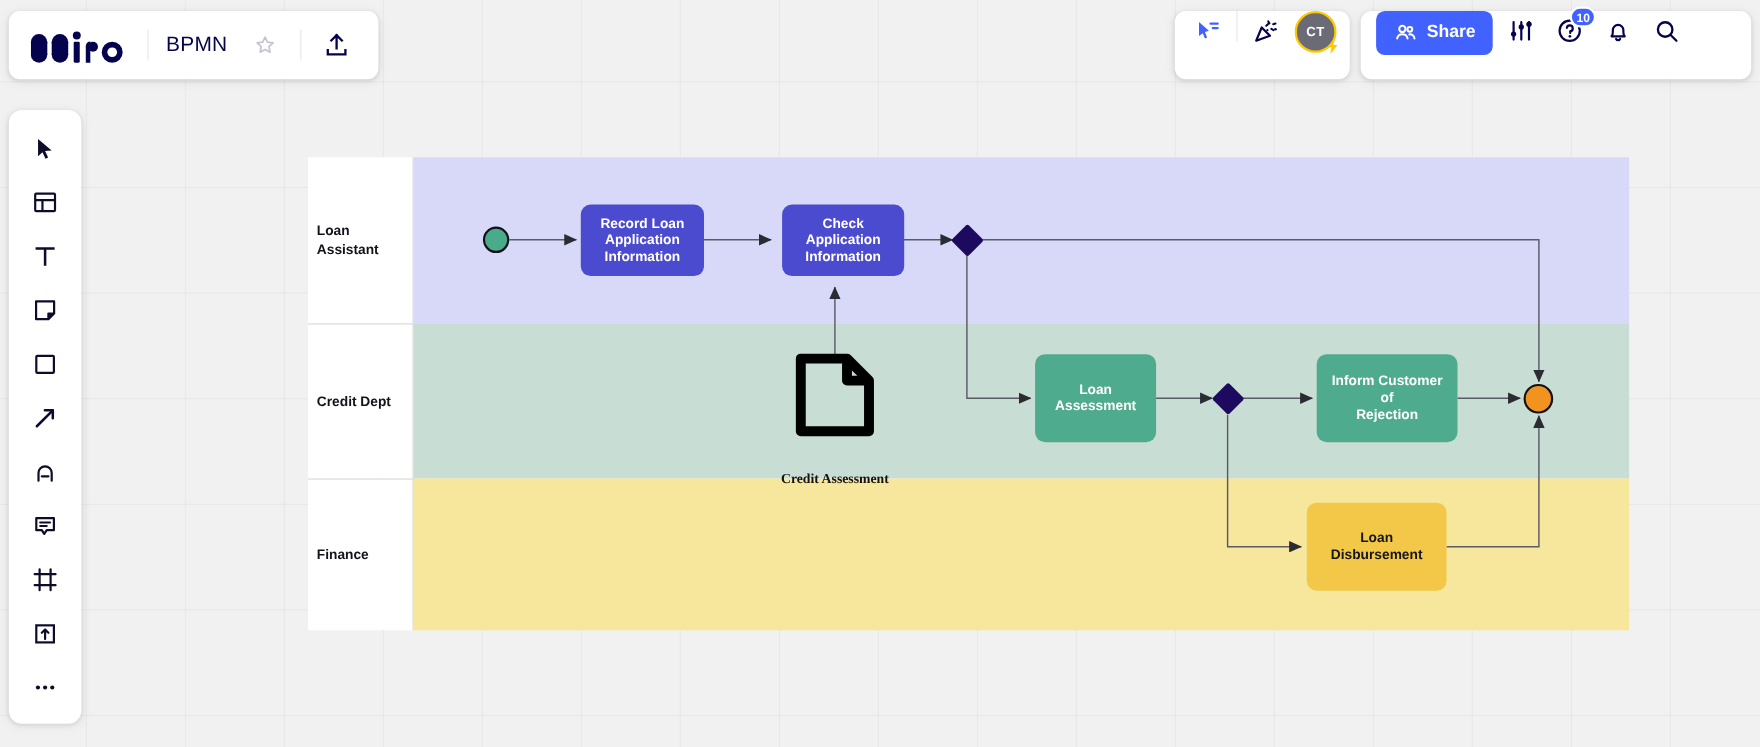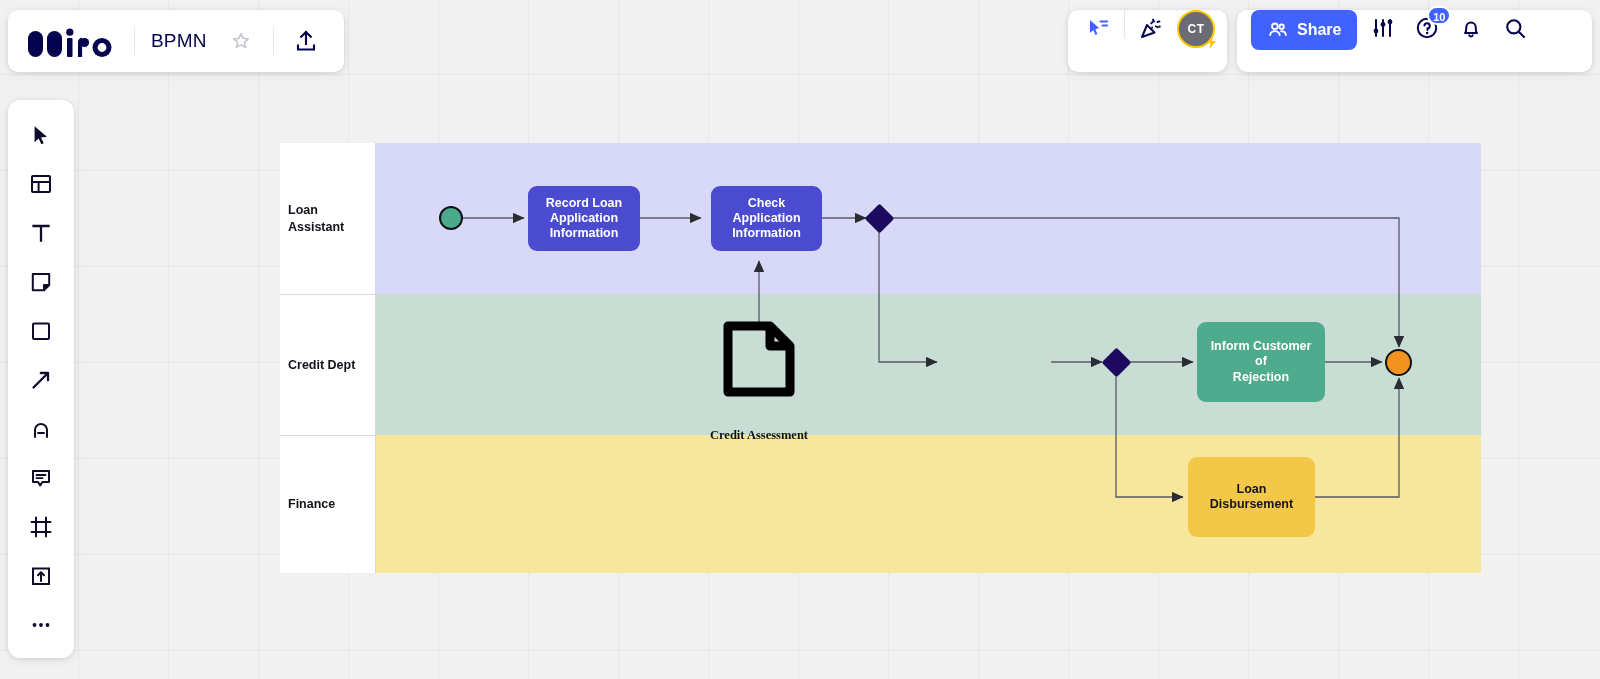--- a/index.html
+++ b/index.html
@@ -231,20 +231,25 @@
   <div class="node gateway" style="left:869px; top:208px; width:21px; height:21px;"></div>
 
   <div class="node" style="left:722px; top:320px; width:74px; height:78px;">
     <svg width="74" height="78" viewBox="0 0 74 78">
       <path d="M6 6 h42 l20 20 v46 a0 0 0 0 1 0 0 h-62 a0 0 0 0 1 0 0 z" fill="none" stroke="#000" stroke-width="9" stroke-linejoin="round"></path>
       <path d="M48 6 v20 h20" fill="none" stroke="#000" stroke-width="9" stroke-linejoin="round"></path>
     </svg>
   </div>
   <div class="doc-label" style="left:679px; top:402px; width:160px;">Credit Assessment</div>
 
+  <div class="node task task-green" style="left:941px; top:322px; width:110px; height:80px;">
+    <div>
+      <span>Loan Assessment</span>
+    </div>
+  </div>
 
   <div class="node gateway" style="left:1106px; top:352px; width:21px; height:21px;"></div>
 
   <div class="node task task-green" style="left:1197px; top:322px; width:128px; height:80px;">
     <div>
       <span>Inform Customer of</span><br>
       <span>Rejection</span>
     </div>
   </div>
 

